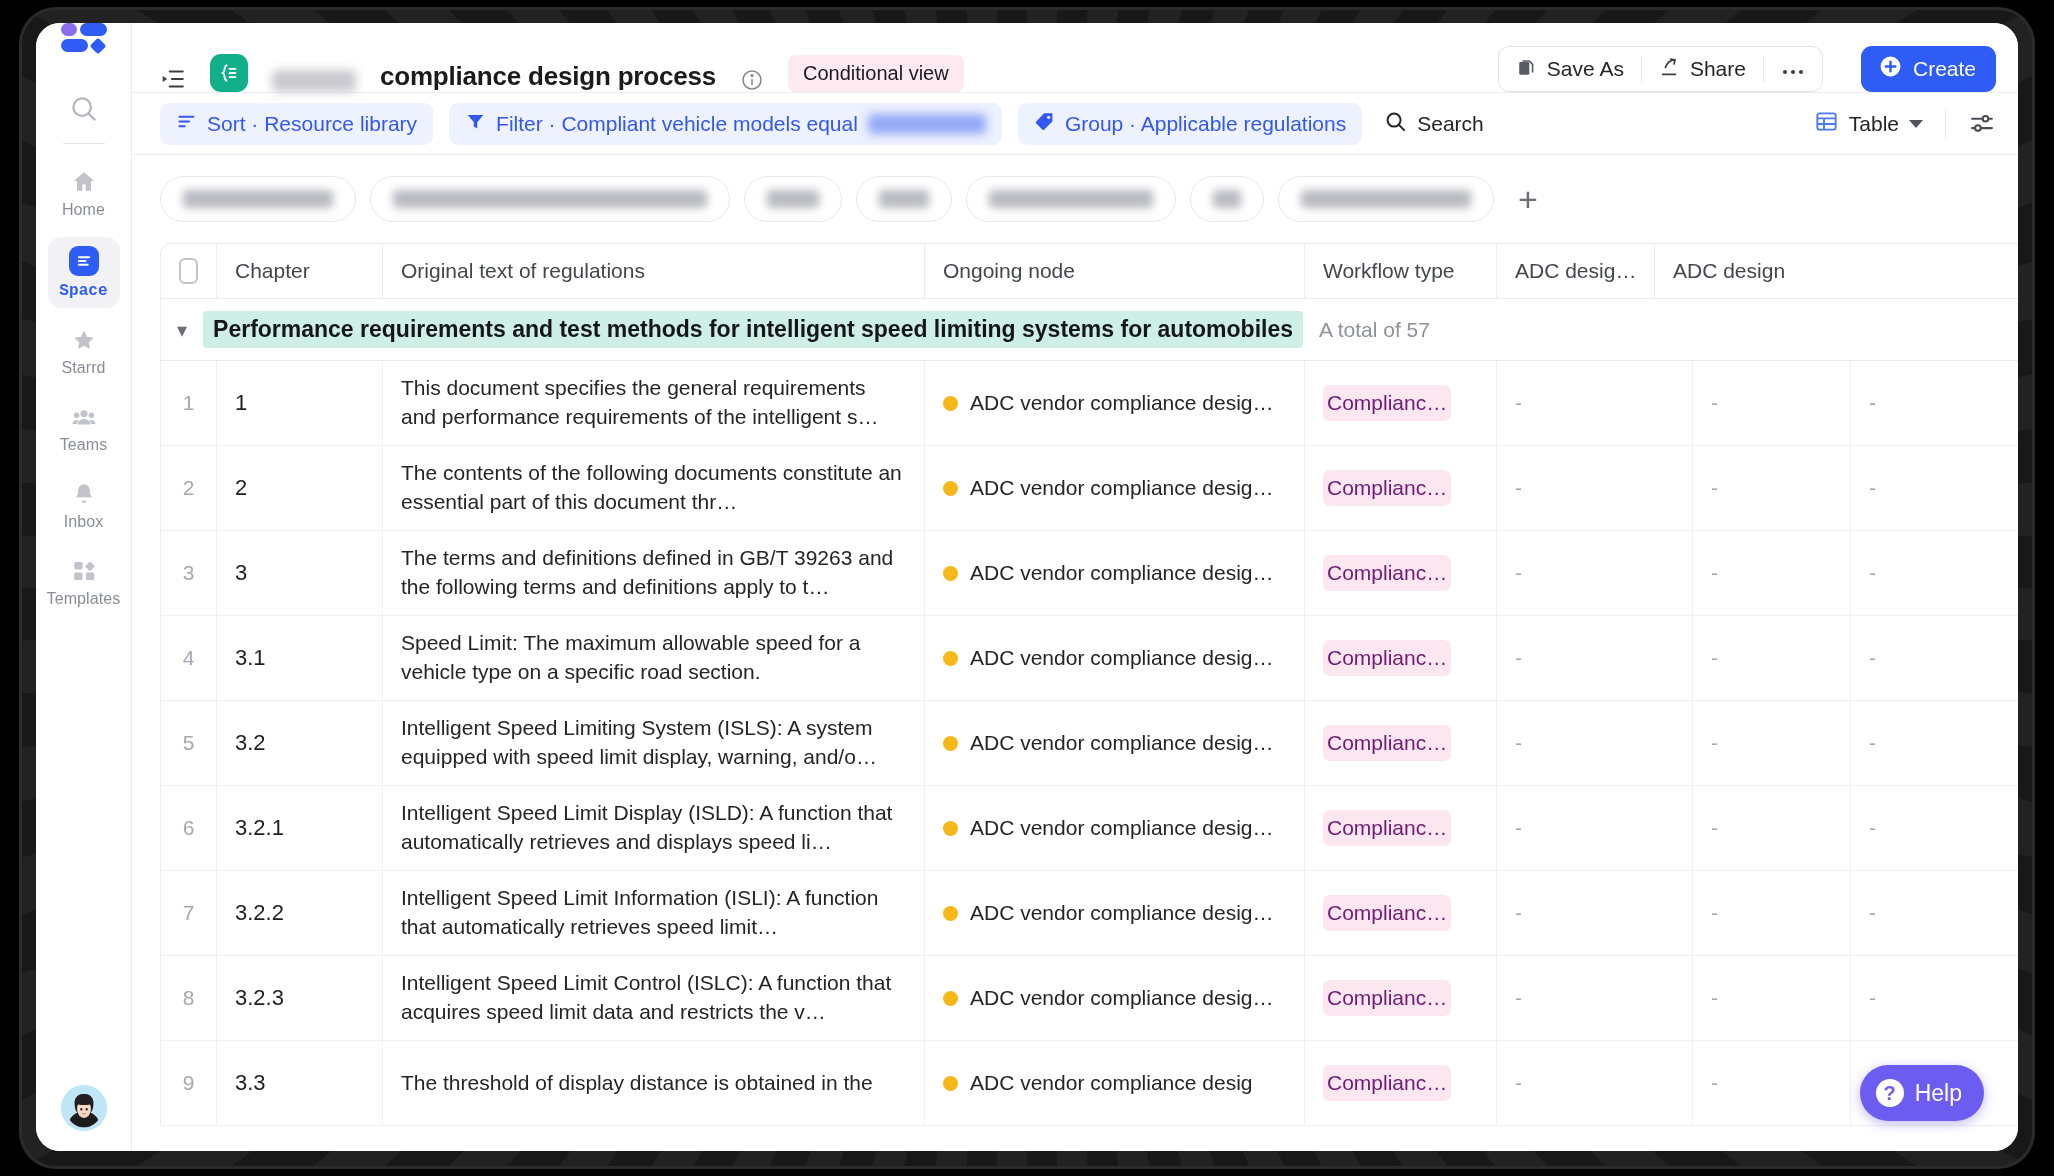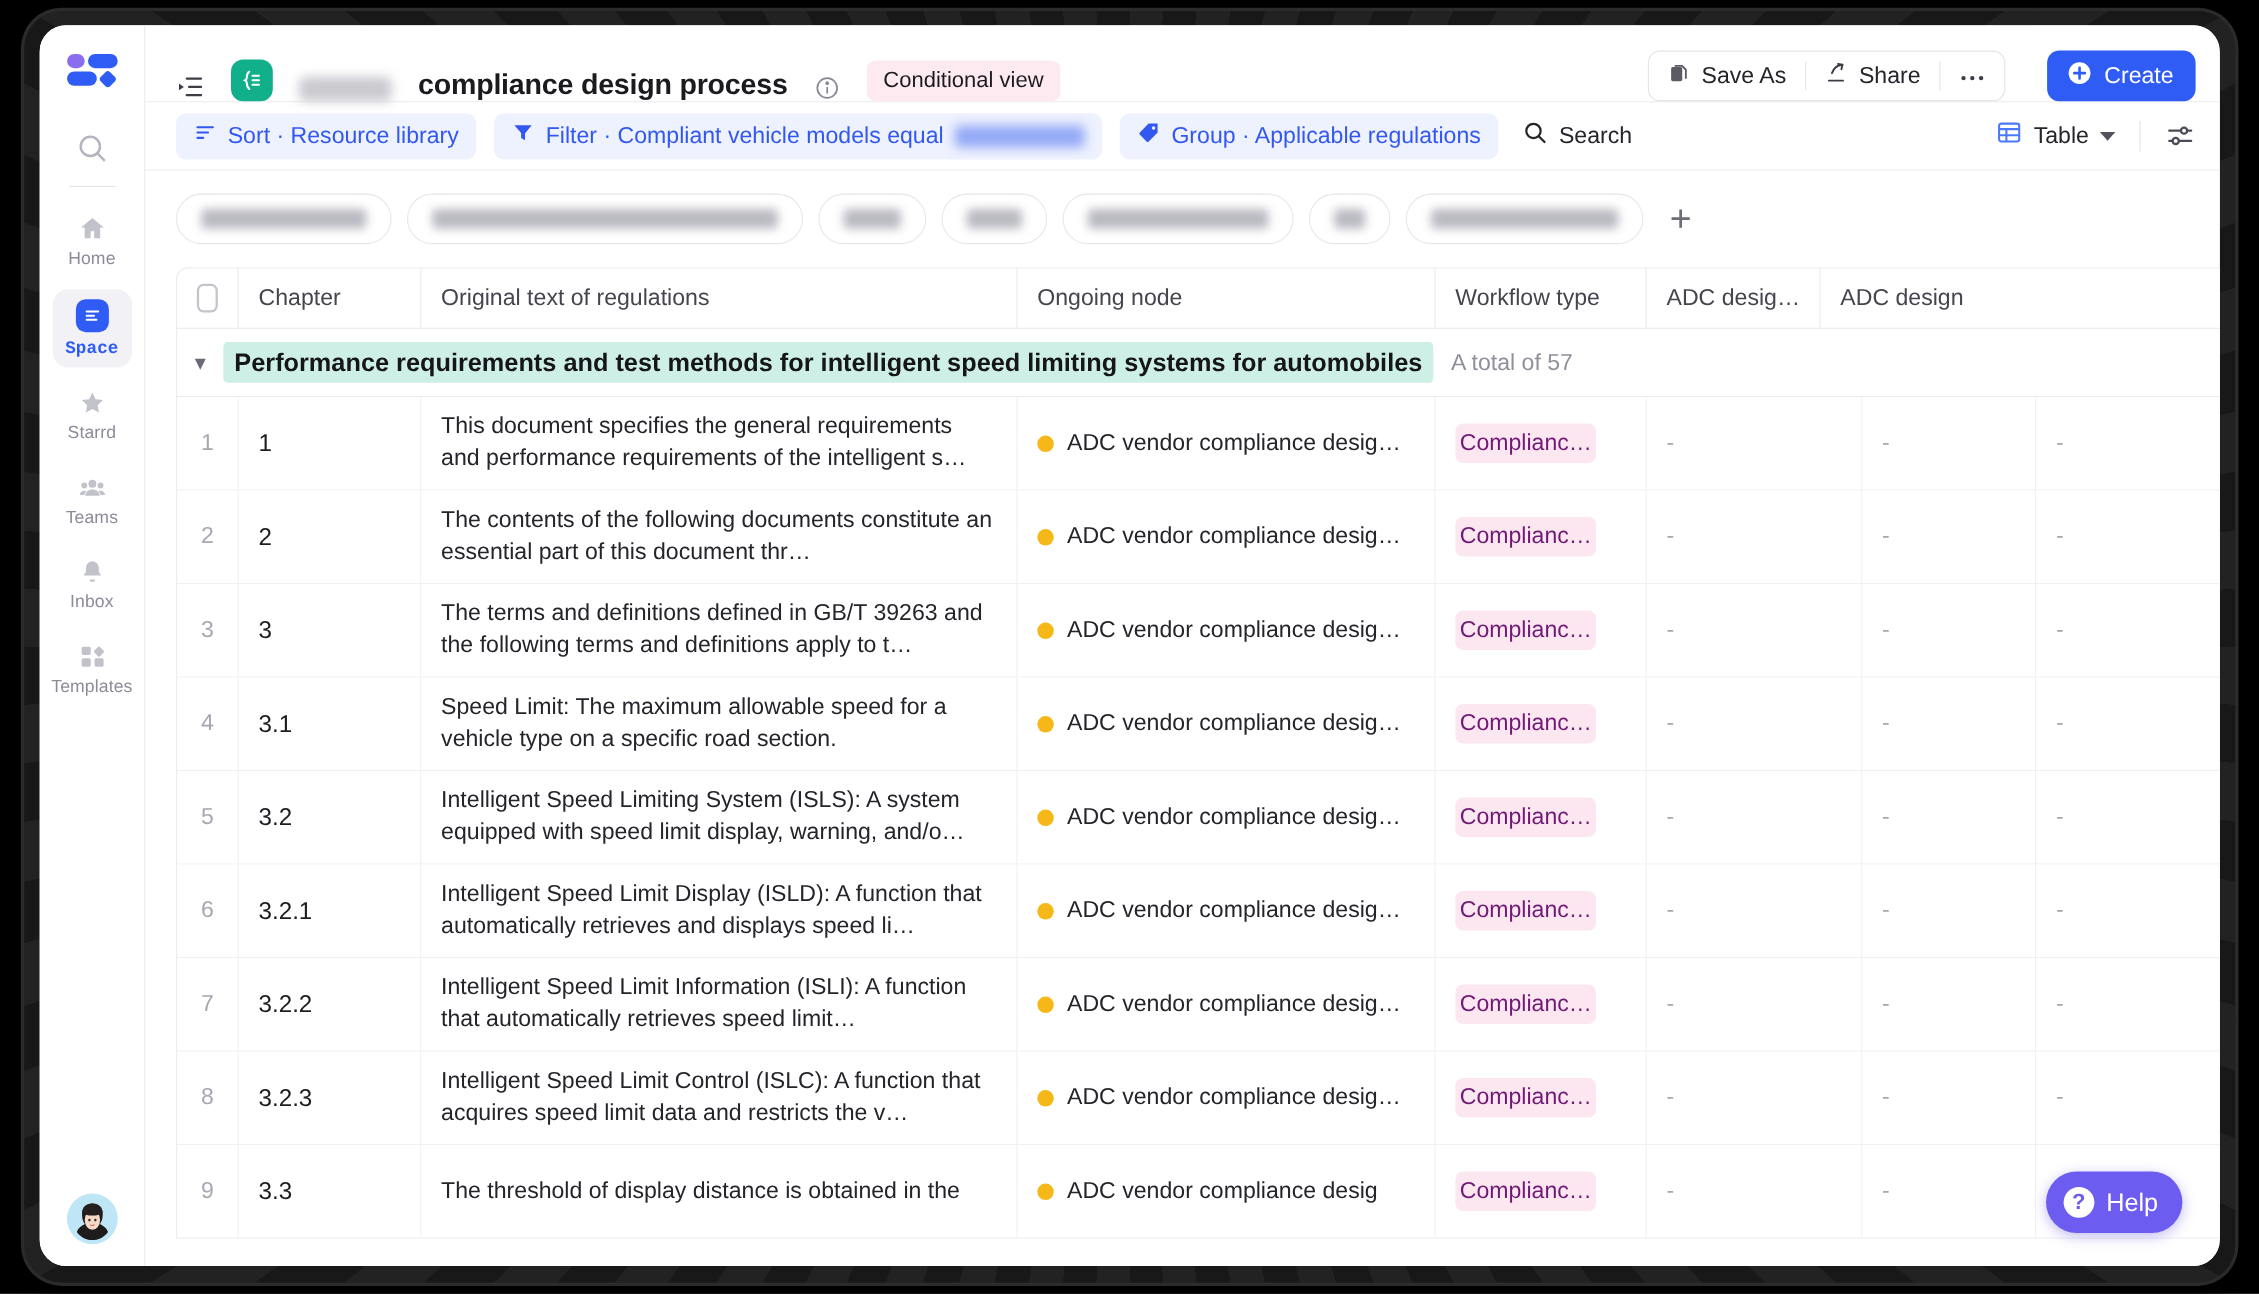--- a/index.html
+++ b/index.html
@@ -39,21 +39,20 @@
   }
 
   
   #rail {
     width: 96px; flex: 0 0 96px;
     background: #ffffff;
     border-right: 1px solid #ececf0;
     position: relative;
     display: flex; flex-direction: column;
     align-items: center;
-    padding-top: 26px;
   }
   .logo { width: 46px; height: 30px; position: relative; margin-bottom: 34px; }
   .logo i { position: absolute; display: block; border-radius: 8px; }
   .logo .d1 { left: 0; top: 0; width: 16px; height: 13px; border-radius: 7px; background: #8b6df0; }
   .logo .d2 { left: 19px; top: 0; width: 27px; height: 13px; border-radius: 7px; background: #2f5cf5; }
   .logo .d3 { left: 0; top: 16px; width: 27px; height: 13px; border-radius: 7px; background: #2f5cf5; }
   .logo .d4 { left: 31px; top: 17px; width: 12px; height: 12px; border-radius: 3px; background: #2f5cf5; transform: rotate(45deg); }
 
   .rail-search { width: 44px; height: 44px; display: flex; align-items: center; justify-content: center; cursor: pointer; }
   .rail-div { width: 42px; height: 1px; background: #e4e4ea; margin: 12px 0 16px; }

